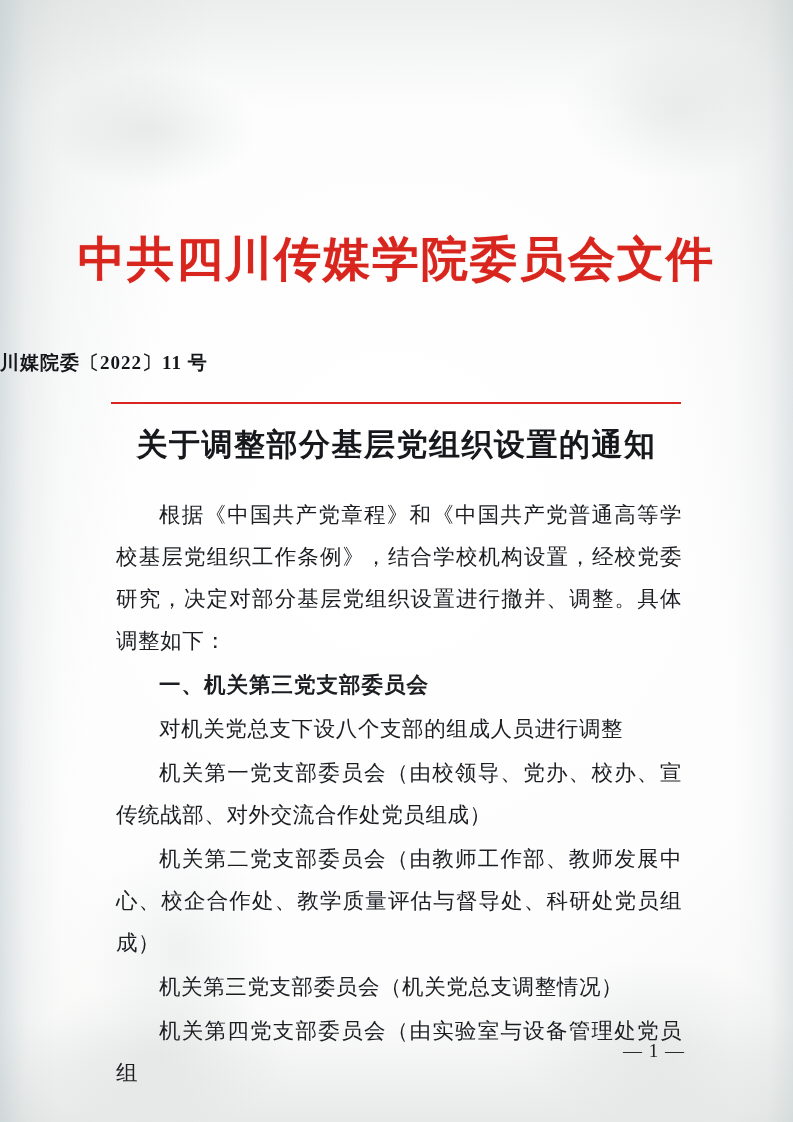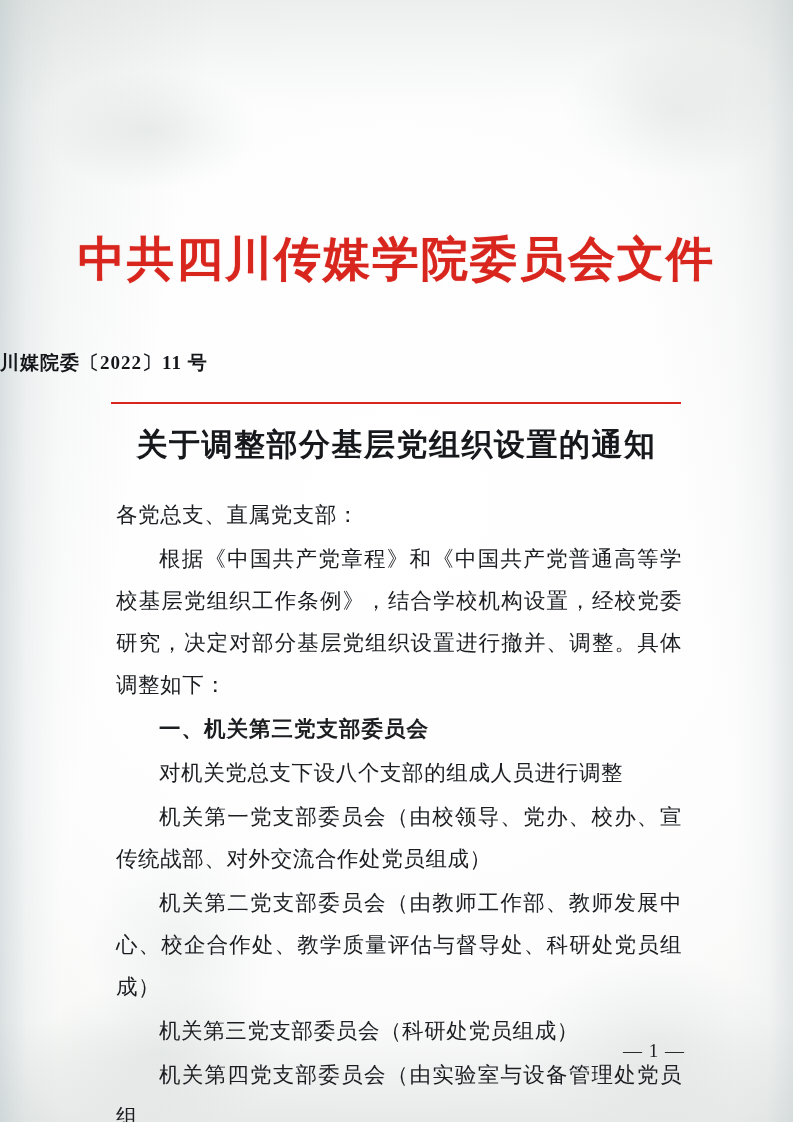--- a/index.html
+++ b/index.html
@@ -163,25 +163,24 @@
 
     <div class="doc-title">中共四川传媒学院委员会文件</div>
 
     <div class="doc-number">川媒院委〔2022〕11 号</div>
 
     <div class="red-rule"></div>
 
     <div class="subject">关于调整部分基层党组织设置的通知</div>
 
     <div class="body-block">
-      <p>各党总支、直属党支部：</p>
       <p class="indent2">根据《中国共产党章程》和《中国共产党普通高等学校基层党组织工作条例》，结合学校机构设置，经校党委研究，决定对部分基层党组织设置进行撤并、调整。具体调整如下：</p>
       <p class="bold-head">一、机关第三党支部委员会</p>
       <p class="indent2">对机关党总支下设八个支部的组成人员进行调整</p>
       <p class="indent2">机关第一党支部委员会（由校领导、党办、校办、宣传统战部、对外交流合作处党员组成）</p>
       <p class="indent2">机关第二党支部委员会（由教师工作部、教师发展中心、校企合作处、教学质量评估与督导处、科研处党员组成）</p>
-      <p class="indent2">机关第三党支部委员会（科研处党员组成）</p>
+      <p class="indent2">机关第三党支部委员会（机关党总支调整情况）</p>
       <p class="indent2">机关第四党支部委员会（由实验室与设备管理处党员组</p>
     </div>
 
     <div class="page-number">— 1 —</div>
   </div>
 </div>
 
 </body></html>

